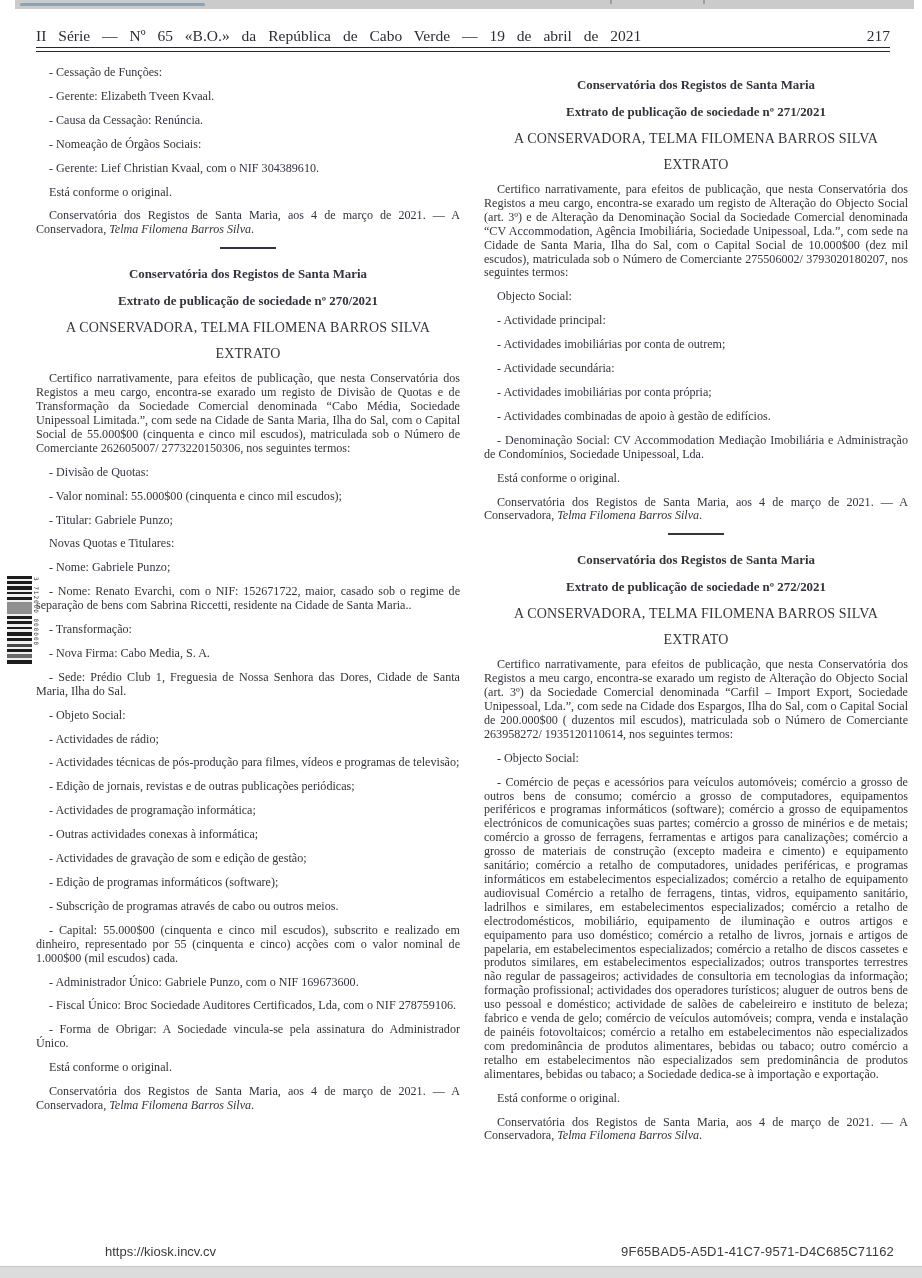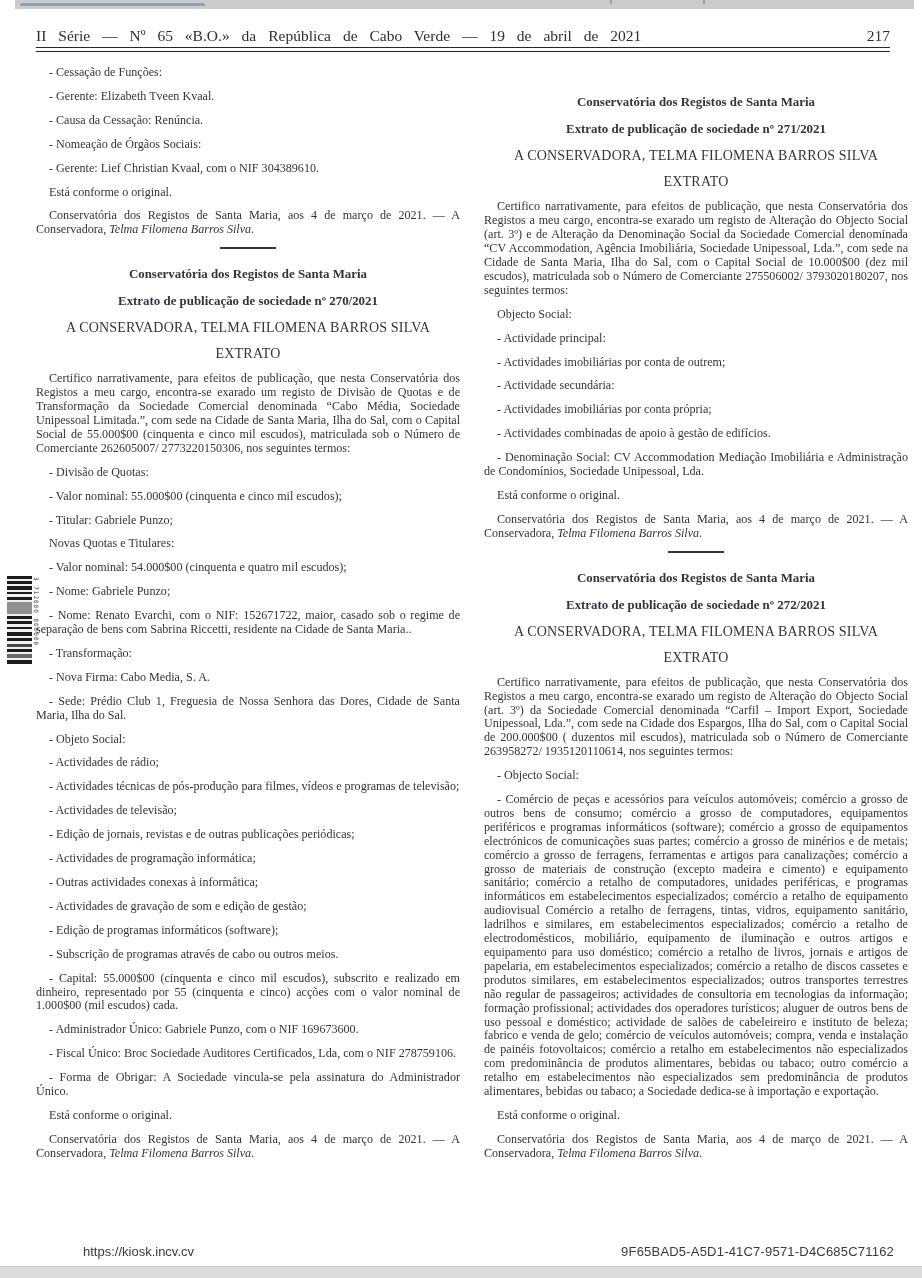--- a/index.html
+++ b/index.html
@@ -19,21 +19,21 @@
   .page-header {
     position:absolute; top:27px; left:36px; right:32px;
     display:flex; justify-content:space-between; align-items:center;
     font-size:15.5px; color:#2c2c35; white-space:nowrap;
   }
   .page-header .hgroup { word-spacing:0.52em; }
   .header-rule { position:absolute; top:47px; left:36px; right:32px; height:3px;
     border-top:1.6px solid #26262e; border-bottom:1.6px solid #26262e; }
 
   
-  .content { position:absolute; top:66px; left:36px; right:14px; display:flex; gap:24px;align-items:flex-end; }
+  .content { position:absolute; top:66px; left:36px; right:14px; display:flex; gap:24px; }
   .col { flex:1; min-width:0; }
 
   .para { margin:0 0 10px; font-size:12.1px; line-height:13.9px; text-align:justify; text-indent:13px; }
   .heading { margin:12px 0 11px; font-size:12.9px; line-height:15px; font-weight:bold; text-align:center; text-indent:0; }
   .centered { margin:0 0 11px; font-size:14px; line-height:15px; text-align:center; text-indent:0; letter-spacing:0.2px; }
   .sep { width:56px; height:0; border-top:2px solid #33333d; margin:10px auto 18px; }
   .sign i { font-style:italic; }
 
   
   .barcode { position:absolute; left:7px; top:576px; width:34px; height:90px; }
@@ -61,21 +61,21 @@
     writing-mode:vertical-rl;
     font-family:"DejaVu Sans Mono", monospace; font-size:6px; letter-spacing:1px; color:#2a2a2a;
     white-space:nowrap;
   }
 
   
   .footer {
     position:absolute; bottom:19px; left:0; right:0; display:flex; align-items:baseline;
     font-family:"Liberation Sans", sans-serif; font-size:13px; color:#3a3a3a;
   }
-  .footer .url { margin-left:83px; }
+  .footer .url { margin-left:105px; }
   .footer .doc-id { margin-left:auto; margin-right:28px; letter-spacing:0.2px; }
 </style>
 </head>
 <body>
 
 <div class="chrome-top">
   <div class="thumb"></div>
   <div class="tick1"></div>
   <div class="tick2"></div>
 </div>
@@ -106,30 +106,28 @@
       <div class="sep"></div>
       <p class="heading">Conservatória dos Registos de Santa Maria</p>
       <p class="heading">Extrato de publicação de sociedade nº 270/2021</p>
       <p class="centered">A CONSERVADORA, TELMA FILOMENA BARROS SILVA</p>
       <p class="centered">EXTRATO</p>
       <p class="para">Certifico narrativamente, para efeitos de publicação, que nesta Conservatória dos Registos a meu cargo, encontra-se exarado um registo de Divisão de Quotas e de Transformação da Sociedade Comercial denominada “Cabo Média, Sociedade Unipessoal Limitada.”, com sede na Cidade de Santa Maria, Ilha do Sal, com o Capital Social de 55.000$00 (cinquenta e cinco mil escudos), matriculada sob o Número de Comerciante 262605007/ 2773220150306, nos seguintes termos:</p>
       <p class="para">- Divisão de Quotas:</p>
       <p class="para">- Valor nominal: 55.000$00 (cinquenta e cinco mil escudos);</p>
       <p class="para">- Titular: Gabriele Punzo;</p>
       <p class="para">Novas Quotas e Titulares:</p>
-      <p class="para">- Valor nominal: 54.000$00 (cinquenta e quatro mil escudos);</p>
       <p class="para">- Nome: Gabriele Punzo;</p>
       <p class="para">- Nome: Renato Evarchi, com o NIF: 152671722, maior, casado sob o regime de separação de bens com Sabrina Riccetti, residente na Cidade de Santa Maria..</p>
       <p class="para">- Transformação:</p>
       <p class="para">- Nova Firma: Cabo Media, S. A.</p>
       <p class="para">- Sede: Prédio Club 1, Freguesia de Nossa Senhora das Dores, Cidade de Santa Maria, Ilha do Sal.</p>
       <p class="para">- Objeto Social:</p>
       <p class="para">- Actividades de rádio;</p>
       <p class="para">- Actividades técnicas de pós-produção para filmes, vídeos e programas de televisão;</p>
-      <p class="para">- Actividades de televisão;</p>
       <p class="para">- Edição de jornais, revistas e de outras publicações periódicas;</p>
       <p class="para">- Actividades de programação informática;</p>
       <p class="para">- Outras actividades conexas à informática;</p>
       <p class="para">- Actividades de gravação de som e edição de gestão;</p>
       <p class="para">- Edição de programas informáticos (software);</p>
       <p class="para">- Subscrição de programas através de cabo ou outros meios.</p>
       <p class="para">- Capital: 55.000$00 (cinquenta e cinco mil escudos), subscrito e realizado em dinheiro, representado por 55 (cinquenta e cinco) acções com o valor nominal de 1.000$00 (mil escudos) cada.</p>
       <p class="para">- Administrador Único: Gabriele Punzo, com o NIF 169673600.</p>
       <p class="para">- Fiscal Único: Broc Sociedade Auditores Certificados, Lda, com o NIF 278759106.</p>
       <p class="para">- Forma de Obrigar: A Sociedade vincula-se pela assinatura do Administrador Único.</p>

